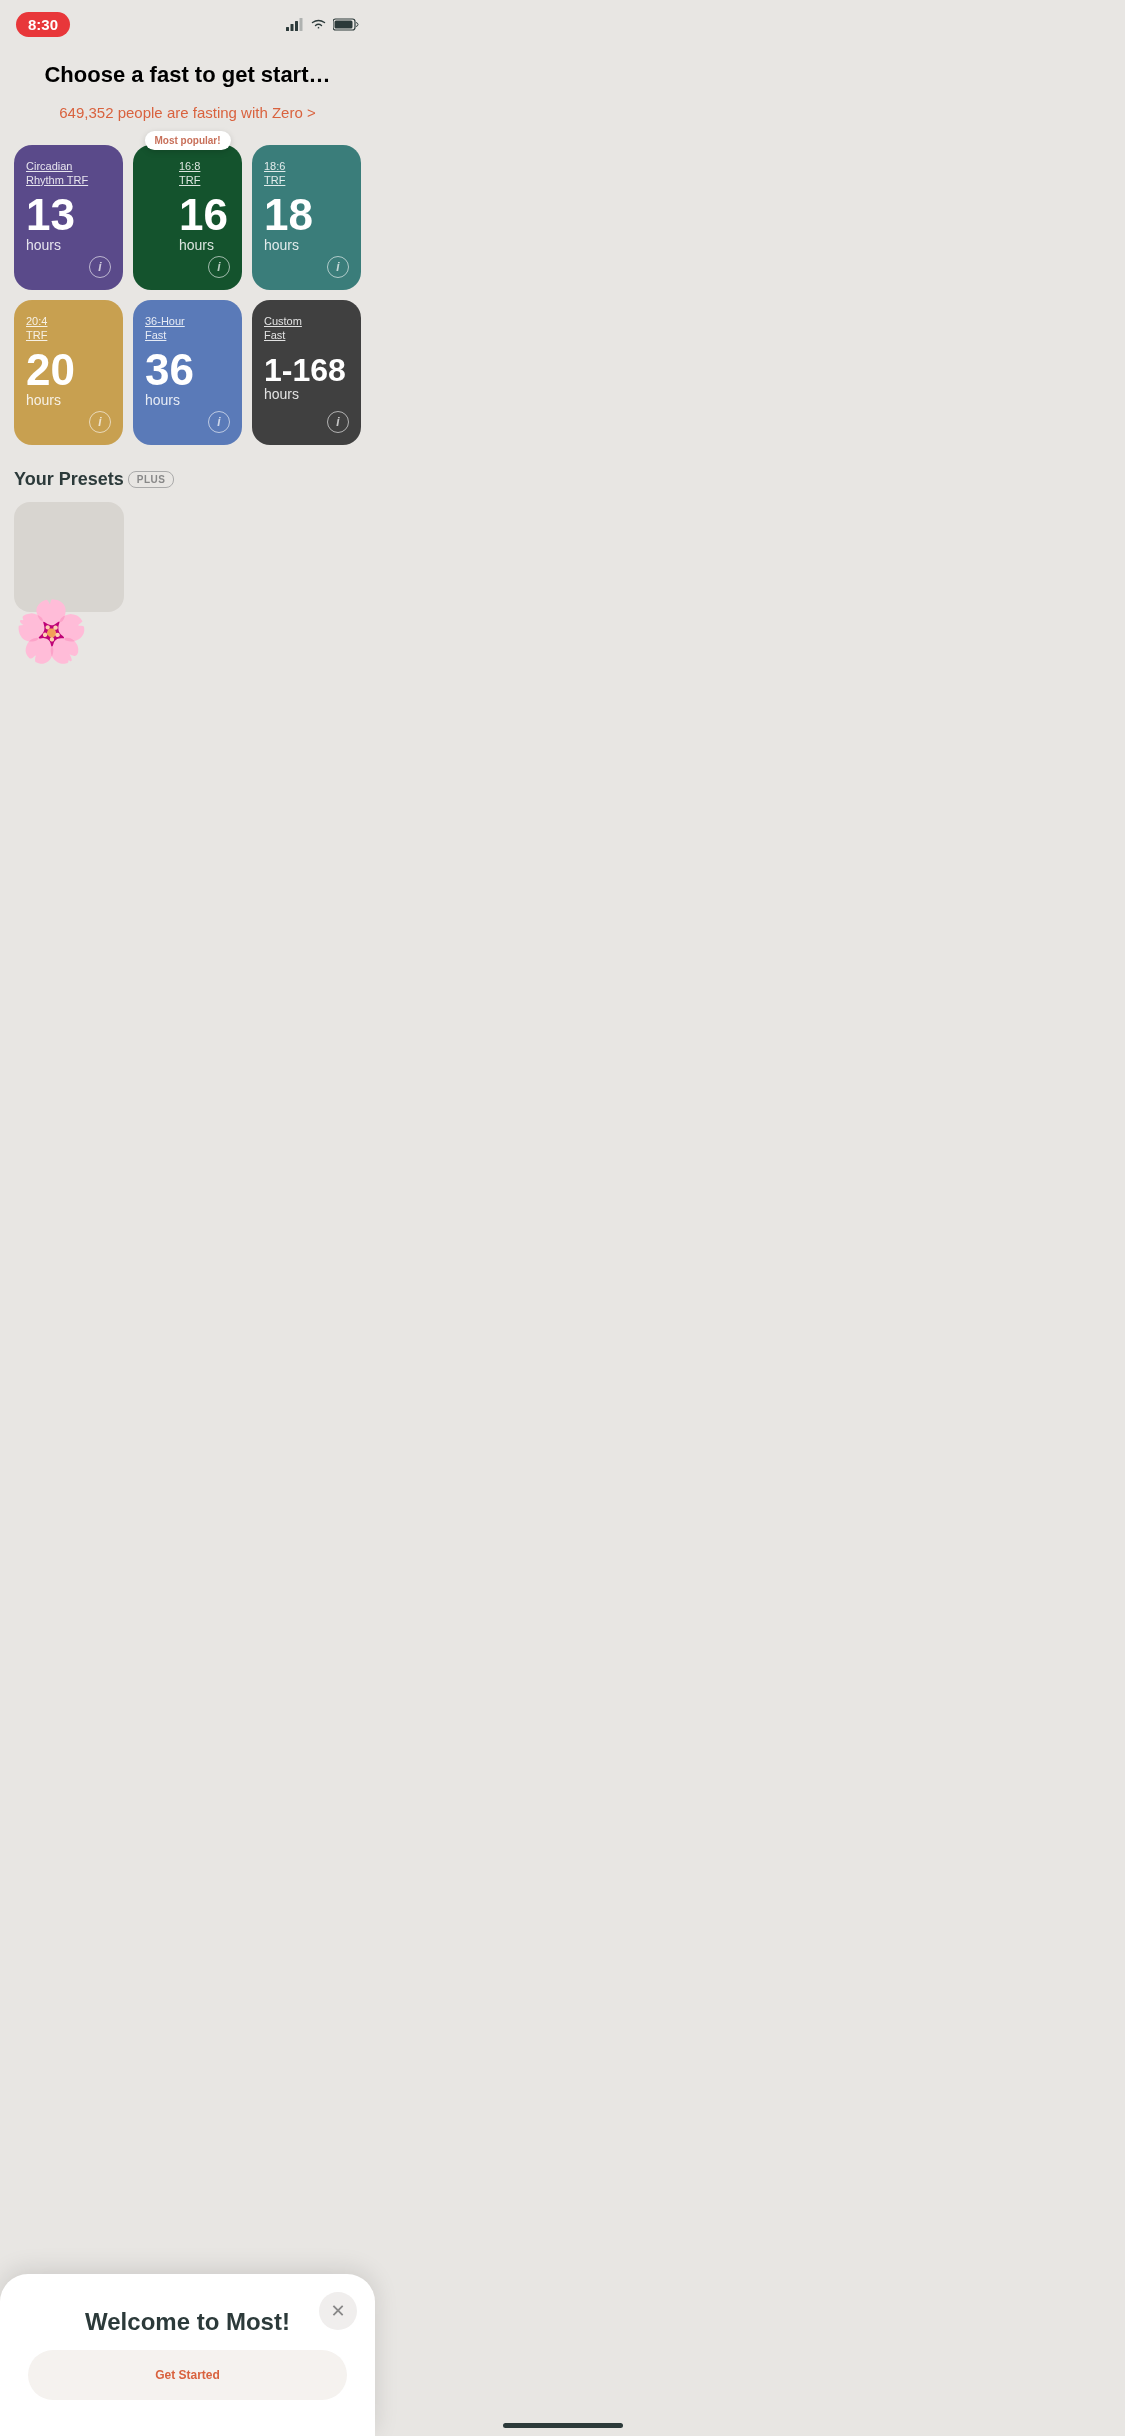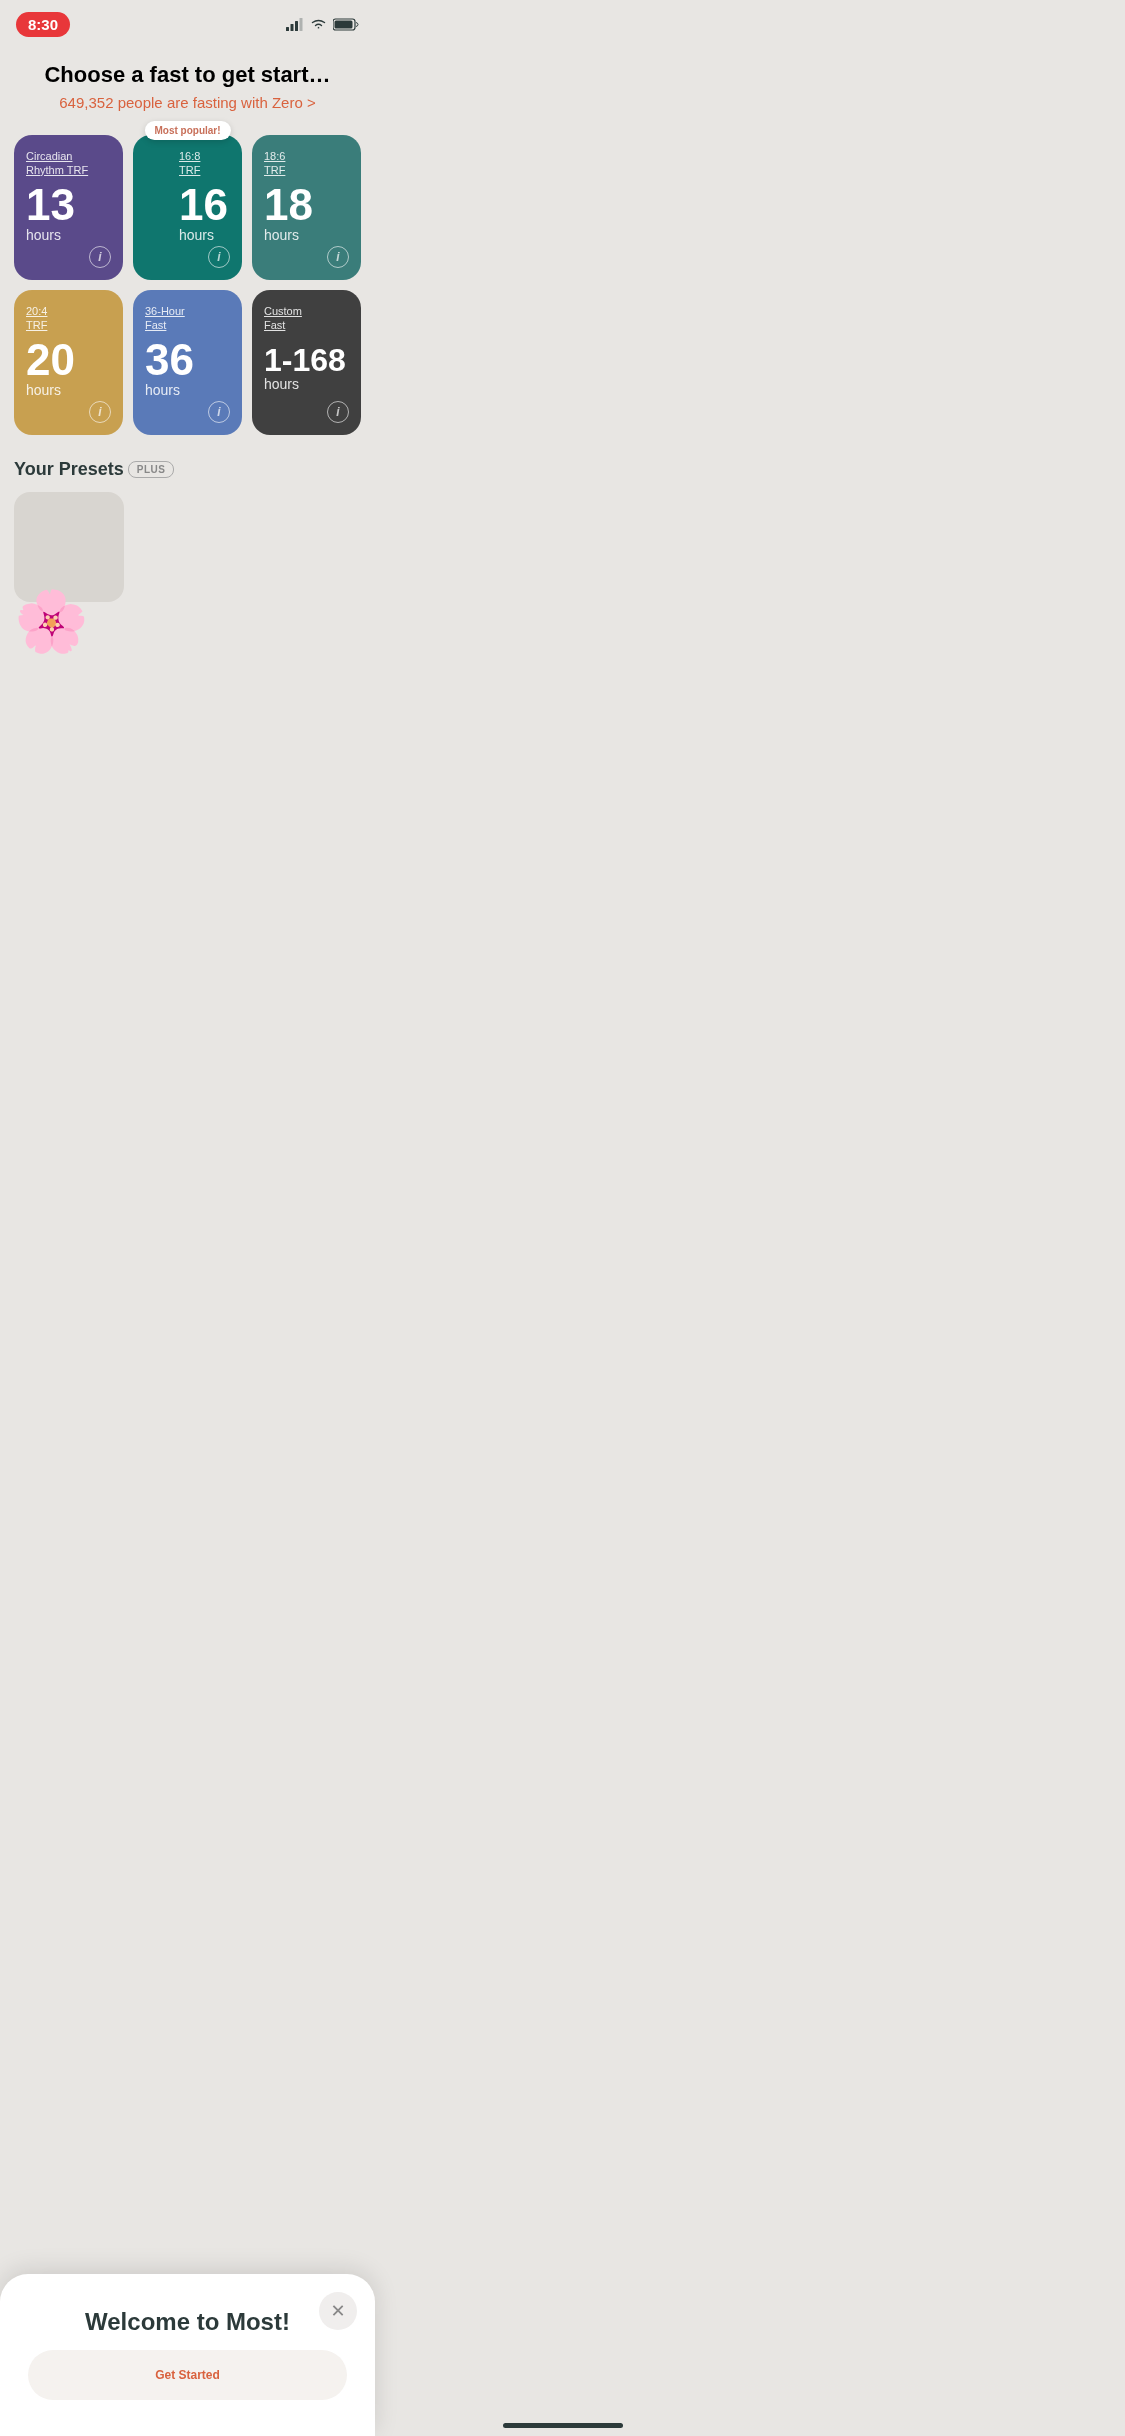--- a/index.html
+++ b/index.html
@@ -42,21 +42,21 @@
     }
     .header-title {
       font-size: 22px;
       font-weight: 700;
       color: #000000;
       line-height: 1.3;
     }
     .header-subtitle {
       font-size: 15px;
       color: #d9623e;
-      margin-top: 4px;
+      margin-top: 14px;
       font-weight: 500;
     }
 
     
     .fast-grid {
       display: grid;
       grid-template-columns: repeat(3, 1fr);
       gap: 10px;
       padding: 14px 14px 10px;
     }
@@ -66,21 +66,21 @@
       padding: 14px 12px 12px;
       position: relative;
       cursor: pointer;
       min-height: 145px;
       display: flex;
       flex-direction: column;
       justify-content: space-between;
     }
 
     .fast-card.purple { background: #5a4a8a; }
-    .fast-card.salmon { background: #0f766e; padding-left: 46px; }
+    .fast-card.salmon { background: #14532d; padding-left: 46px; }
     .fast-card.teal   { background: #3a7d7a; }
     .fast-card.gold   { background: #c8a050; }
     .fast-card.blue   { background: #5a7ab8; }
     .fast-card.dark   { background: #404040; }
 
     .card-label {
       font-size: 11px;
       color: rgba(255,255,255,0.85);
       line-height: 1.3;
       font-weight: 500;

